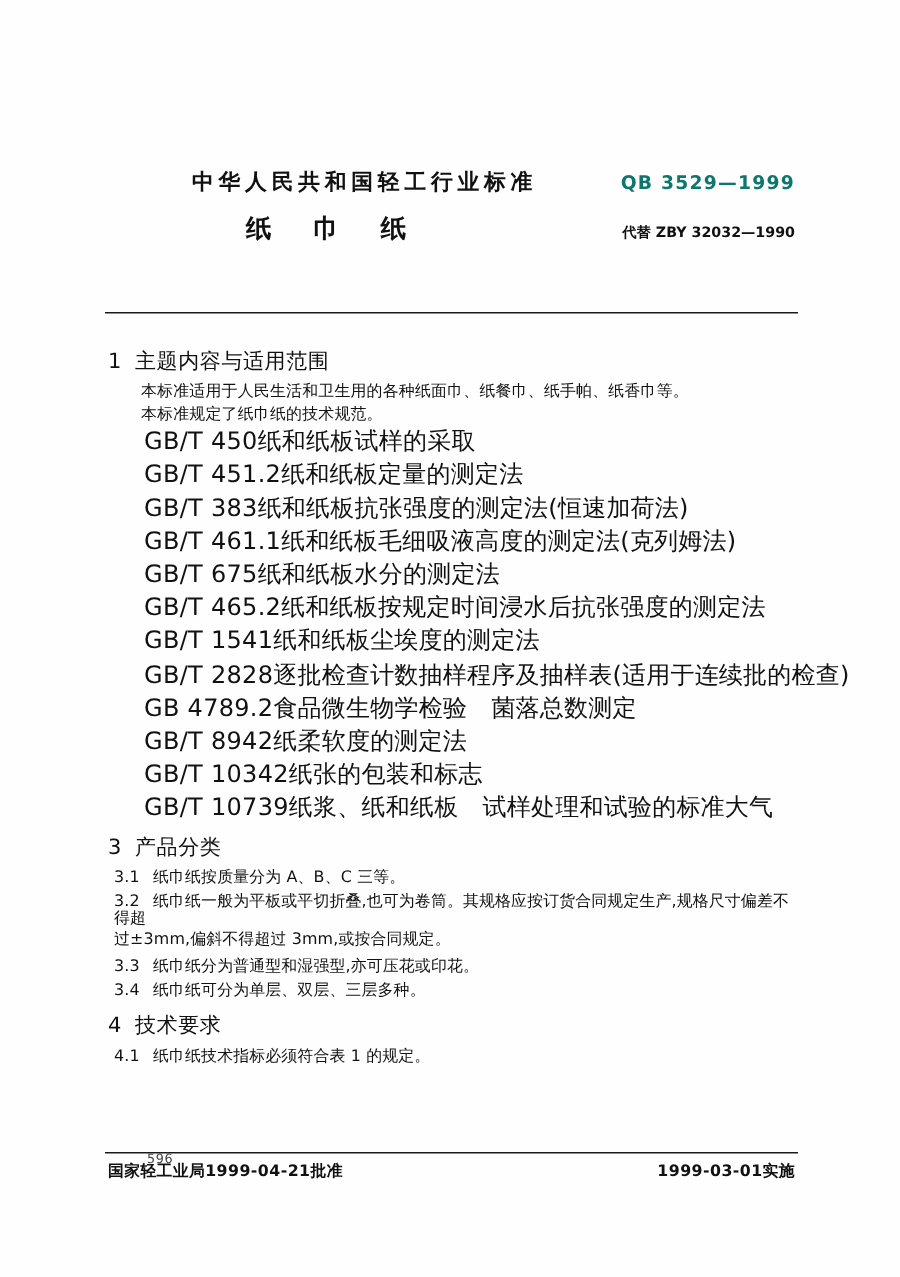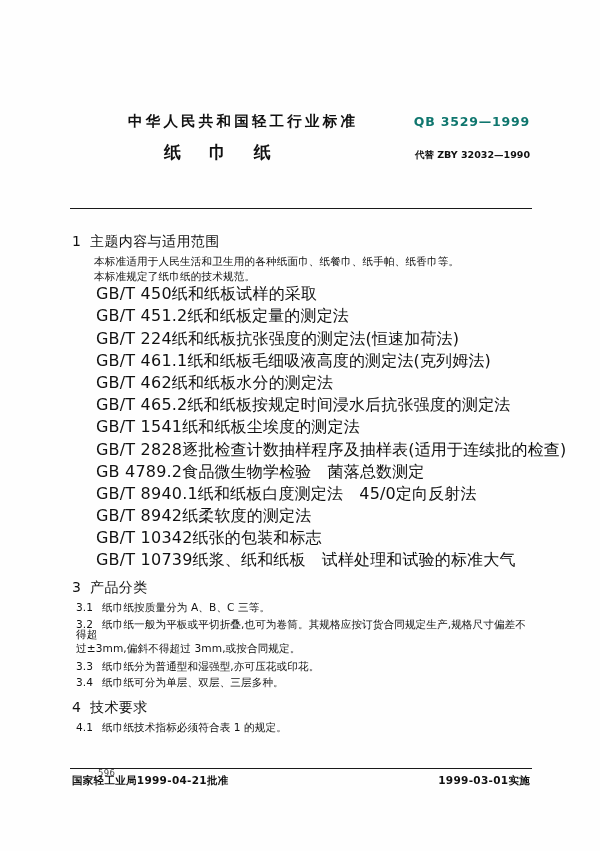--- a/index.html
+++ b/index.html
@@ -205,28 +205,27 @@
   <div class="body">
 
     <div class="sec-head">
       <span class="num">1</span><span>主题内容与适用范围</span>
     </div>
     <div class="para">本标准适用于人民生活和卫生用的各种纸面巾、纸餐巾、纸手帕、纸香巾等。</div>
     <div class="para">本标准规定了纸巾纸的技术规范。</div>
 
     <div class="ref-item"><span class="code">GB/T 450</span><span class="desc">纸和纸板试样的采取</span></div>
     <div class="ref-item"><span class="code">GB/T 451.2</span><span class="desc">纸和纸板定量的测定法</span></div>
-    <div class="ref-item"><span class="code">GB/T 224</span><span class="desc">纸和纸板抗张强度的测定法(恒速加荷法)</span></div>
+    <div class="ref-item"><span class="code">GB/T 383</span><span class="desc">纸和纸板抗张强度的测定法(恒速加荷法)</span></div>
     <div class="ref-item"><span class="code">GB/T 461.1</span><span class="desc">纸和纸板毛细吸液高度的测定法(克列姆法)</span></div>
-    <div class="ref-item"><span class="code">GB/T 462</span><span class="desc">纸和纸板水分的测定法</span></div>
+    <div class="ref-item"><span class="code">GB/T 675</span><span class="desc">纸和纸板水分的测定法</span></div>
     <div class="ref-item"><span class="code">GB/T 465.2</span><span class="desc">纸和纸板按规定时间浸水后抗张强度的测定法</span></div>
     <div class="ref-item"><span class="code">GB/T 1541</span><span class="desc">纸和纸板尘埃度的测定法</span></div>
     <div class="ref-item"><span class="code">GB/T 2828</span><span class="desc">逐批检查计数抽样程序及抽样表(适用于连续批的检查)</span></div>
     <div class="ref-item"><span class="code">GB 4789.2</span><span class="desc">食品微生物学检验　菌落总数测定</span></div>
-    <div class="ref-item"><span class="code">GB/T 8940.1</span><span class="desc">纸和纸板白度测定法　45/0定向反射法</span></div>
     <div class="ref-item"><span class="code">GB/T 8942</span><span class="desc">纸柔软度的测定法</span></div>
     <div class="ref-item"><span class="code">GB/T 10342</span><span class="desc">纸张的包装和标志</span></div>
     <div class="ref-item"><span class="code">GB/T 10739</span><span class="desc">纸浆、纸和纸板　试样处理和试验的标准大气</span></div>
 
     <div class="sec-head">
       <span class="num">3</span><span>产品分类</span>
     </div>
     <div class="clause"><span class="cnum">3.1</span><span class="ctext">纸巾纸按质量分为 A、B、C 三等。</span></div>
     <div class="clause"><span class="cnum">3.2</span><span class="ctext">纸巾纸一般为平板或平切折叠,也可为卷筒。其规格应按订货合同规定生产,规格尺寸偏差不得超</span></div>
     <div class="clause-cont">过±3mm,偏斜不得超过 3mm,或按合同规定。</div>

